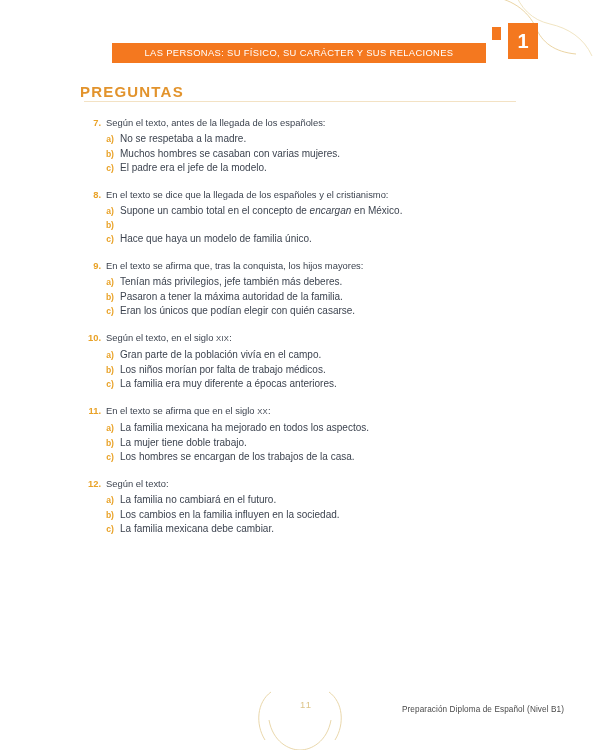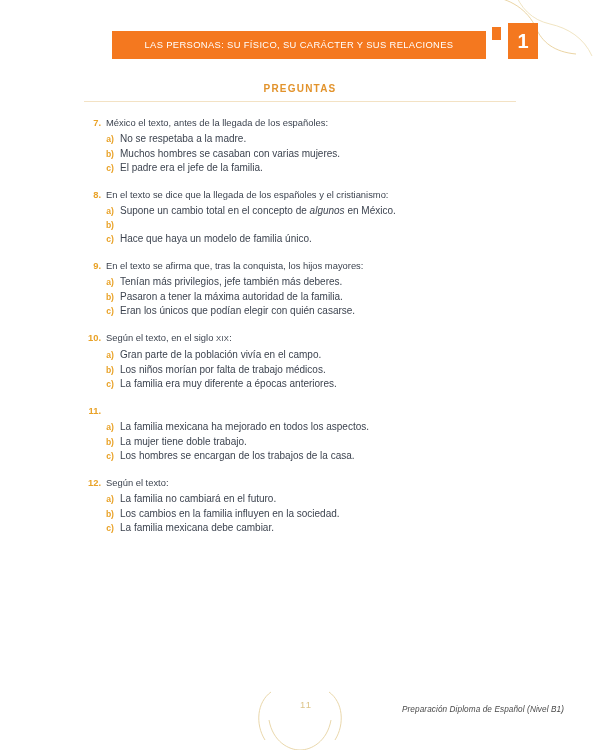--- a/index.html
+++ b/index.html
@@ -28,23 +28,23 @@
     position: absolute;
     top: 0;
     left: 0;
     width: 600px;
     height: 80px;
   }
 
   .title-bar {
     position: absolute;
     left: 112px;
-    top: 31px;
+    top: 43px;
     width: 374px;
-    height: 28px;
+    height: 20px;
     background: #f4781f;
     display: flex;
     align-items: center;
     justify-content: center;
   }
   .title-bar-text {
     color: #ffffff;
     font-size: 9.4px;
     letter-spacing: 0.35px;
     white-space: nowrap;
@@ -101,23 +101,22 @@
     height: 72px;
     pointer-events: none;
   }
 
   
   .section-heading {
     position: absolute;
     left: 80px;
     top: 83px;
     width: 440px;
-    text-align: center;
     color: #e2932c;
-    font-size: 10px;
+    font-size: 15px;
     font-weight: bold;
     letter-spacing: 1.2px;
   }
   .section-rule {
     position: absolute;
     left: 84px;
     top: 101px;
     width: 432px;
     height: 1px;
     background: #f3e2c4;
@@ -184,21 +183,20 @@
     letter-spacing: 0.3px;
   }
 
   
   .footer-note {
     position: absolute;
     right: 36px;
     bottom: 36px;
     color: #4a4a4a;
     font-size: 8.2px;
-    font-style: italic;
     letter-spacing: 0.1px;
     padding-left: 24px;
   }
 
   .folio {
     position: absolute;
     left: 0;
     right: 0;
     bottom: 0;
     height: 60px;
@@ -246,46 +244,46 @@
     </div>
   </div>
 
   <div class="section-heading">PREGUNTAS</div>
   <div class="section-rule"></div>
 
   <div class="questions" id="questions-container">
       <div class="question-block">
         <div class="question-row">
           <span class="question-number">7.</span>
-          <span class="question-text">México el texto, antes de la llegada de los españoles:</span>
+          <span class="question-text">Según el texto, antes de la llegada de los españoles:</span>
         </div>
         <div class="options">
           <div class="option-row">
             <span class="option-letter">a)</span>
             <span class="option-text">No se respetaba a la madre.</span>
           </div>
           <div class="option-row">
             <span class="option-letter">b)</span>
             <span class="option-text">Muchos hombres se casaban con varias mujeres.</span>
           </div>
           <div class="option-row">
             <span class="option-letter">c)</span>
-            <span class="option-text">El padre era el jefe de la familia.</span>
+            <span class="option-text">El padre era el jefe de la modelo.</span>
           </div>
         </div>
       </div>
       <div class="question-block">
         <div class="question-row">
           <span class="question-number">8.</span>
           <span class="question-text">En el texto se dice que la llegada de los españoles y el cristianismo:</span>
         </div>
         <div class="options">
           <div class="option-row">
             <span class="option-letter">a)</span>
-            <span class="option-text">Supone un cambio total en el concepto de <span class="it">algunos</span> en México.</span>
+            <span class="option-text">Supone un cambio total en el concepto de <span class="it">encargan</span> en México.</span>
           </div>
           <div class="option-row">
             <span class="option-letter">b)</span>
           </div>
           <div class="option-row">
             <span class="option-letter">c)</span>
             <span class="option-text">Hace que haya un modelo de familia único.</span>
           </div>
         </div>
       </div>
@@ -325,20 +323,21 @@
           </div>
           <div class="option-row">
             <span class="option-letter">c)</span>
             <span class="option-text">La familia era muy diferente a épocas anteriores.</span>
           </div>
         </div>
       </div>
       <div class="question-block">
         <div class="question-row">
           <span class="question-number">11.</span>
+          <span class="question-text">En el texto se afirma que en el siglo <span class="smallcaps">XX</span>:</span>
         </div>
         <div class="options">
           <div class="option-row">
             <span class="option-letter">a)</span>
             <span class="option-text">La familia mexicana ha mejorado en todos los aspectos.</span>
           </div>
           <div class="option-row">
             <span class="option-letter">b)</span>
             <span class="option-text">La mujer tiene doble trabajo.</span>
           </div>

